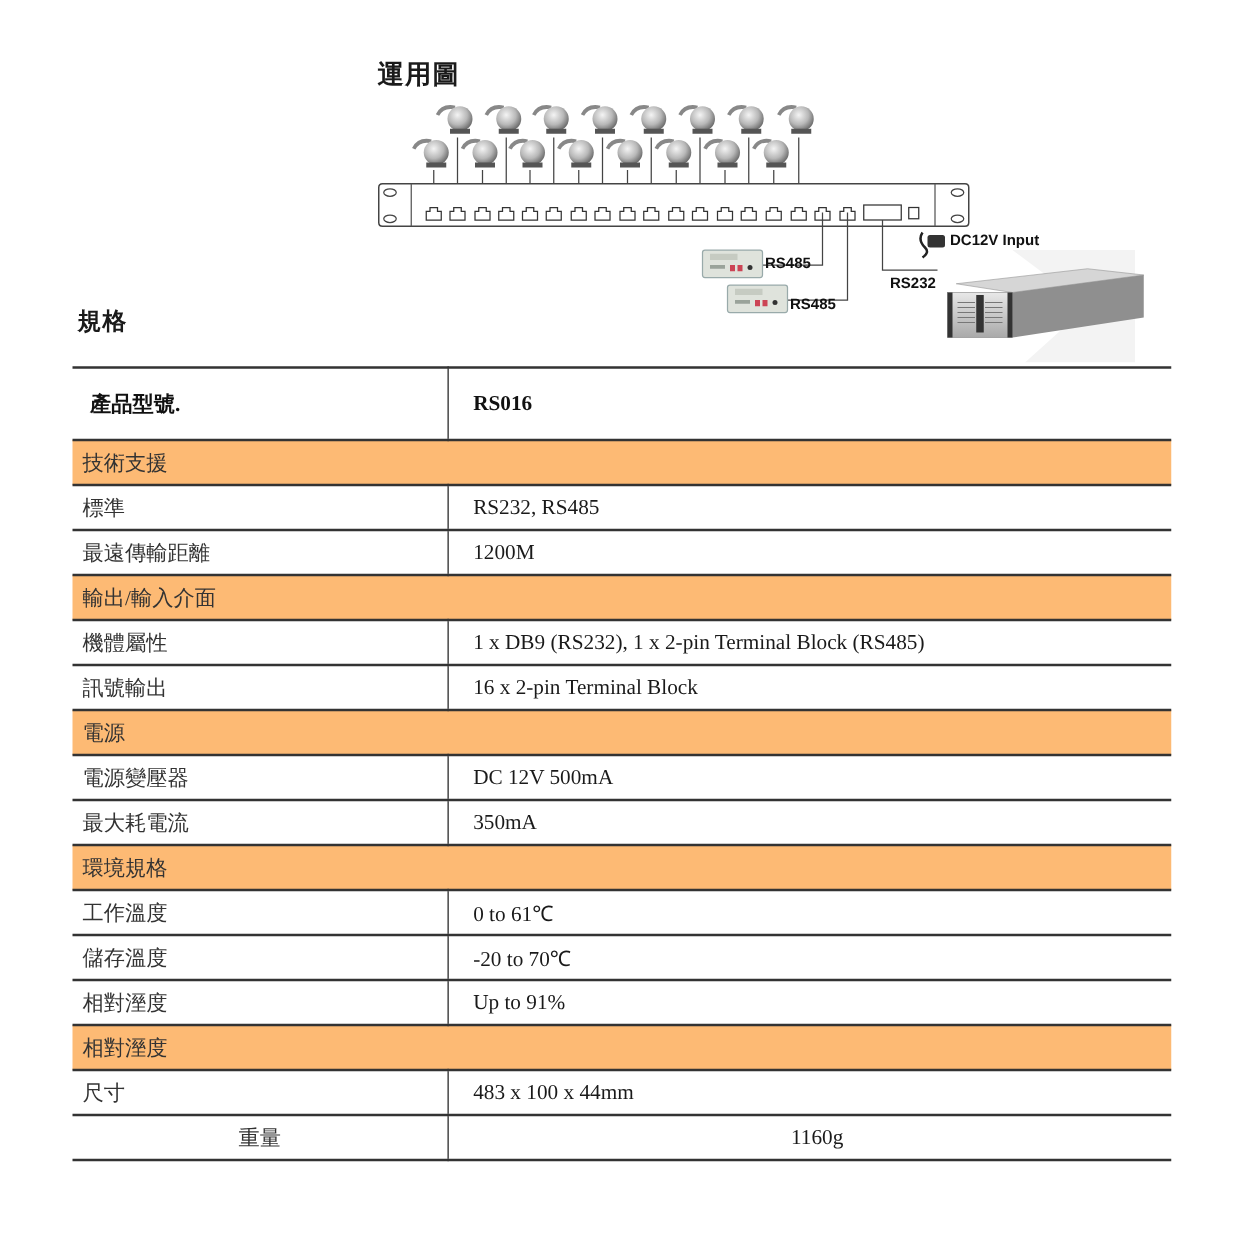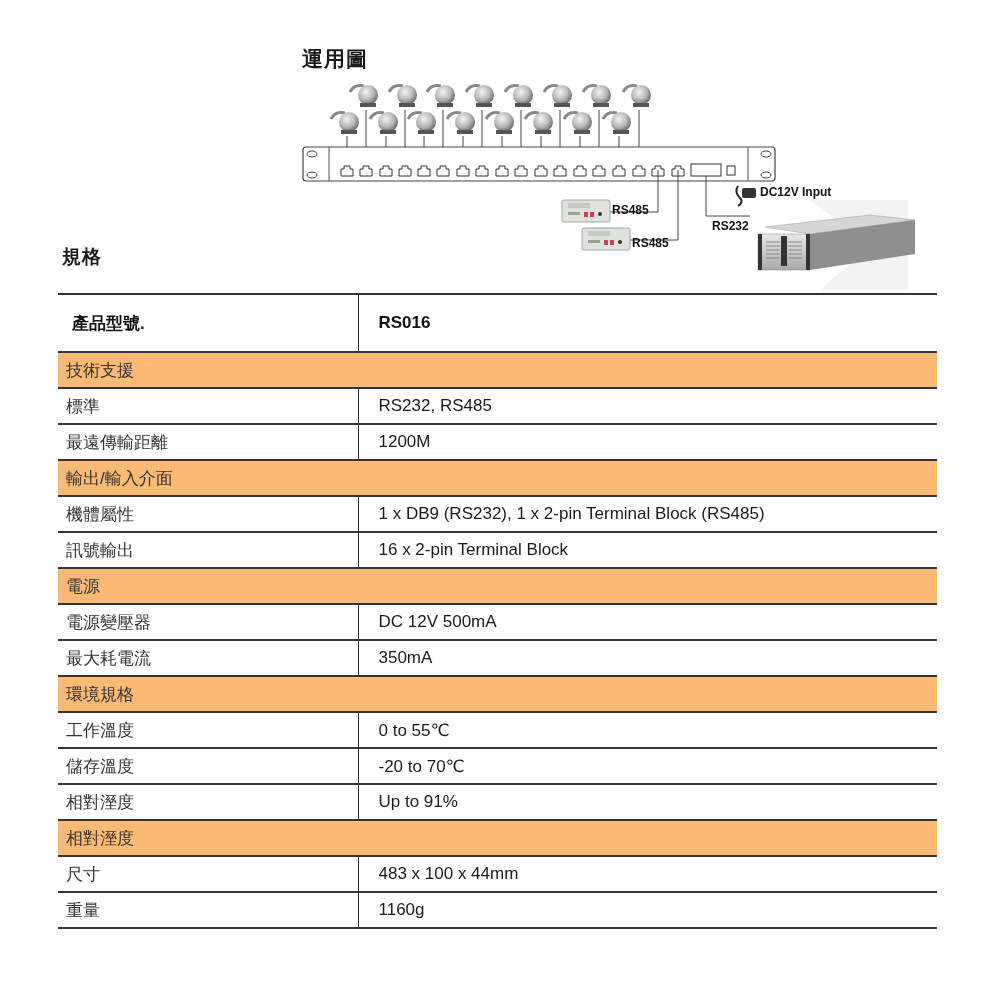--- a/index.html
+++ b/index.html
@@ -20,22 +20,22 @@
     .diagram .lbl { font-family: "Liberation Sans", sans-serif; font-weight: bold; font-size: 12px; fill: #111; }
 
     table.spec {
       position: absolute; left: 58px; top: 293px; width: 879px;
       border-collapse: collapse; table-layout: fixed;
       font-size: 17px;
     }
     table.spec col.c1 { width: 300px; }
     table.spec col.c2 { width: 579px; }
     table.spec tr { border-top: 2px solid #333; }
-    table.spec tr:last-child { border-bottom: 2px solid #333; }
-    table.spec td { padding: 0 8px; height: 34px; vertical-align: middle; }
+    table.spec tr:last-child { border-bottom: 2px solid #333; text-align: center; }
+    table.spec td { padding: 0 8px; height: 34px; vertical-align: middle; font-family: Liberation Serif, serif; }
     table.spec td.k { border-right: 1.5px solid #222; color: #333; }
     table.spec td.v { color: #1a1a1a; padding-left: 20px; }
     table.spec tr.head td { height: 56px; font-weight: bold; font-size: 17px; color: #111; }
     table.spec tr.head td.k { padding-left: 14px; }
     table.spec tr.section td { background: #fdba74; color: #333; }
   </style>
 </head>
 <body>
 
 <div class="title-app">運用圖</div>
@@ -229,21 +229,21 @@
     </tr>
     <tr>
       <td class="k">最大耗電流</td>
       <td class="v">350mA</td>
     </tr>
     <tr class="section">
       <td colspan="2">環境規格</td>
     </tr>
     <tr>
       <td class="k">工作溫度</td>
-      <td class="v">0 to 55℃</td>
+      <td class="v">0 to 61℃</td>
     </tr>
     <tr>
       <td class="k">儲存溫度</td>
       <td class="v">-20 to 70℃</td>
     </tr>
     <tr>
       <td class="k">相對溼度</td>
       <td class="v">Up to 91%</td>
     </tr>
     <tr class="section">

